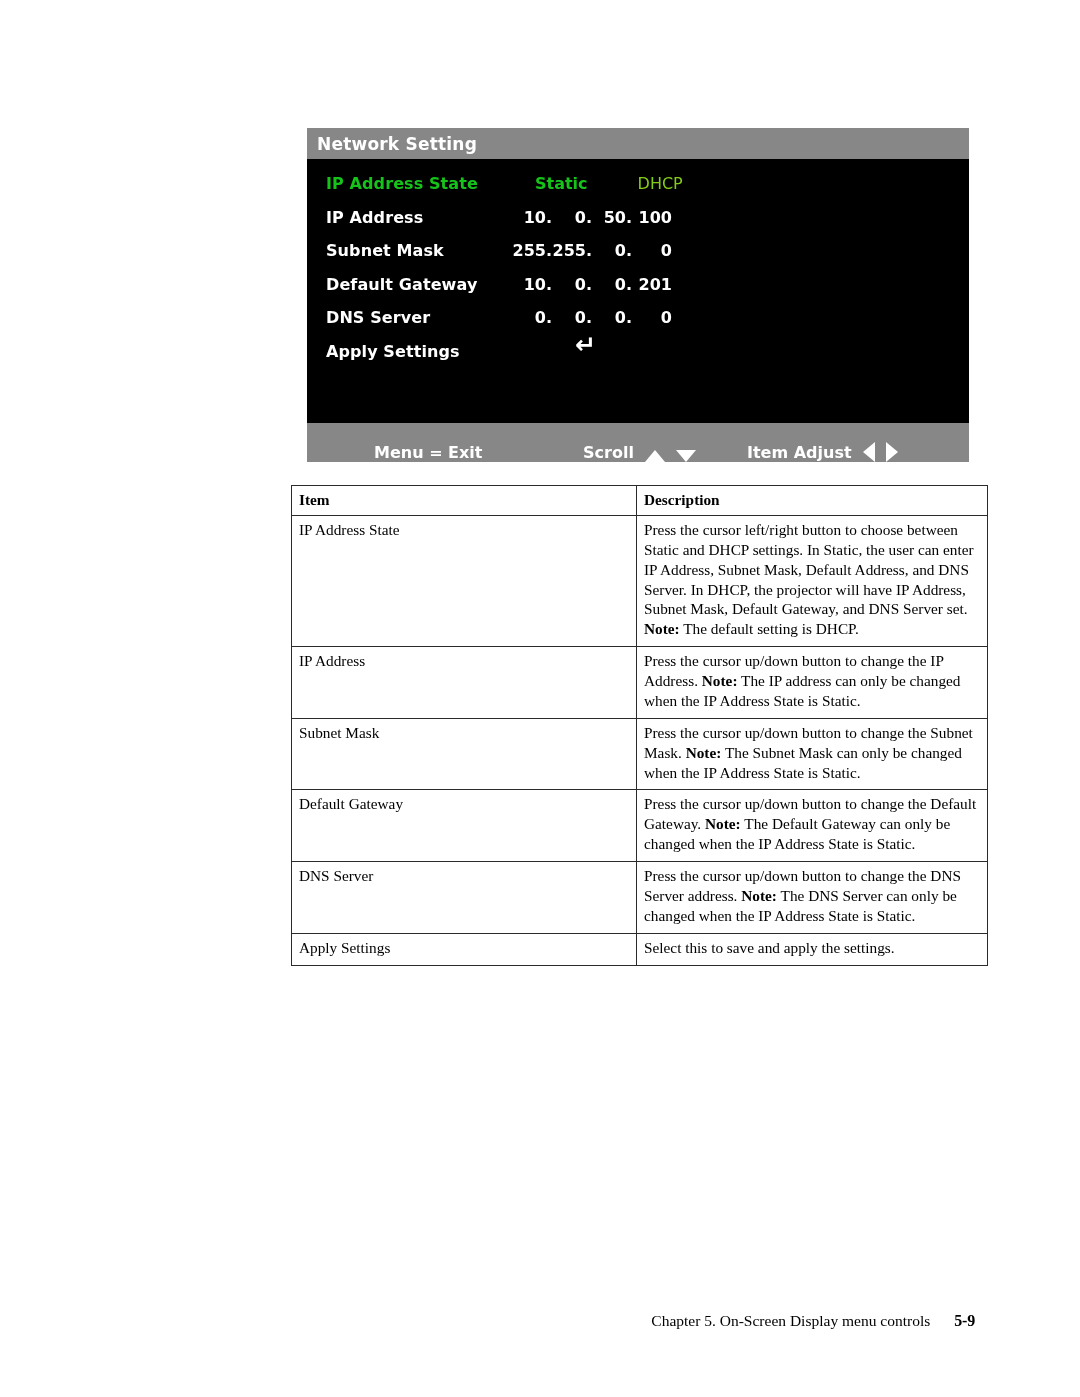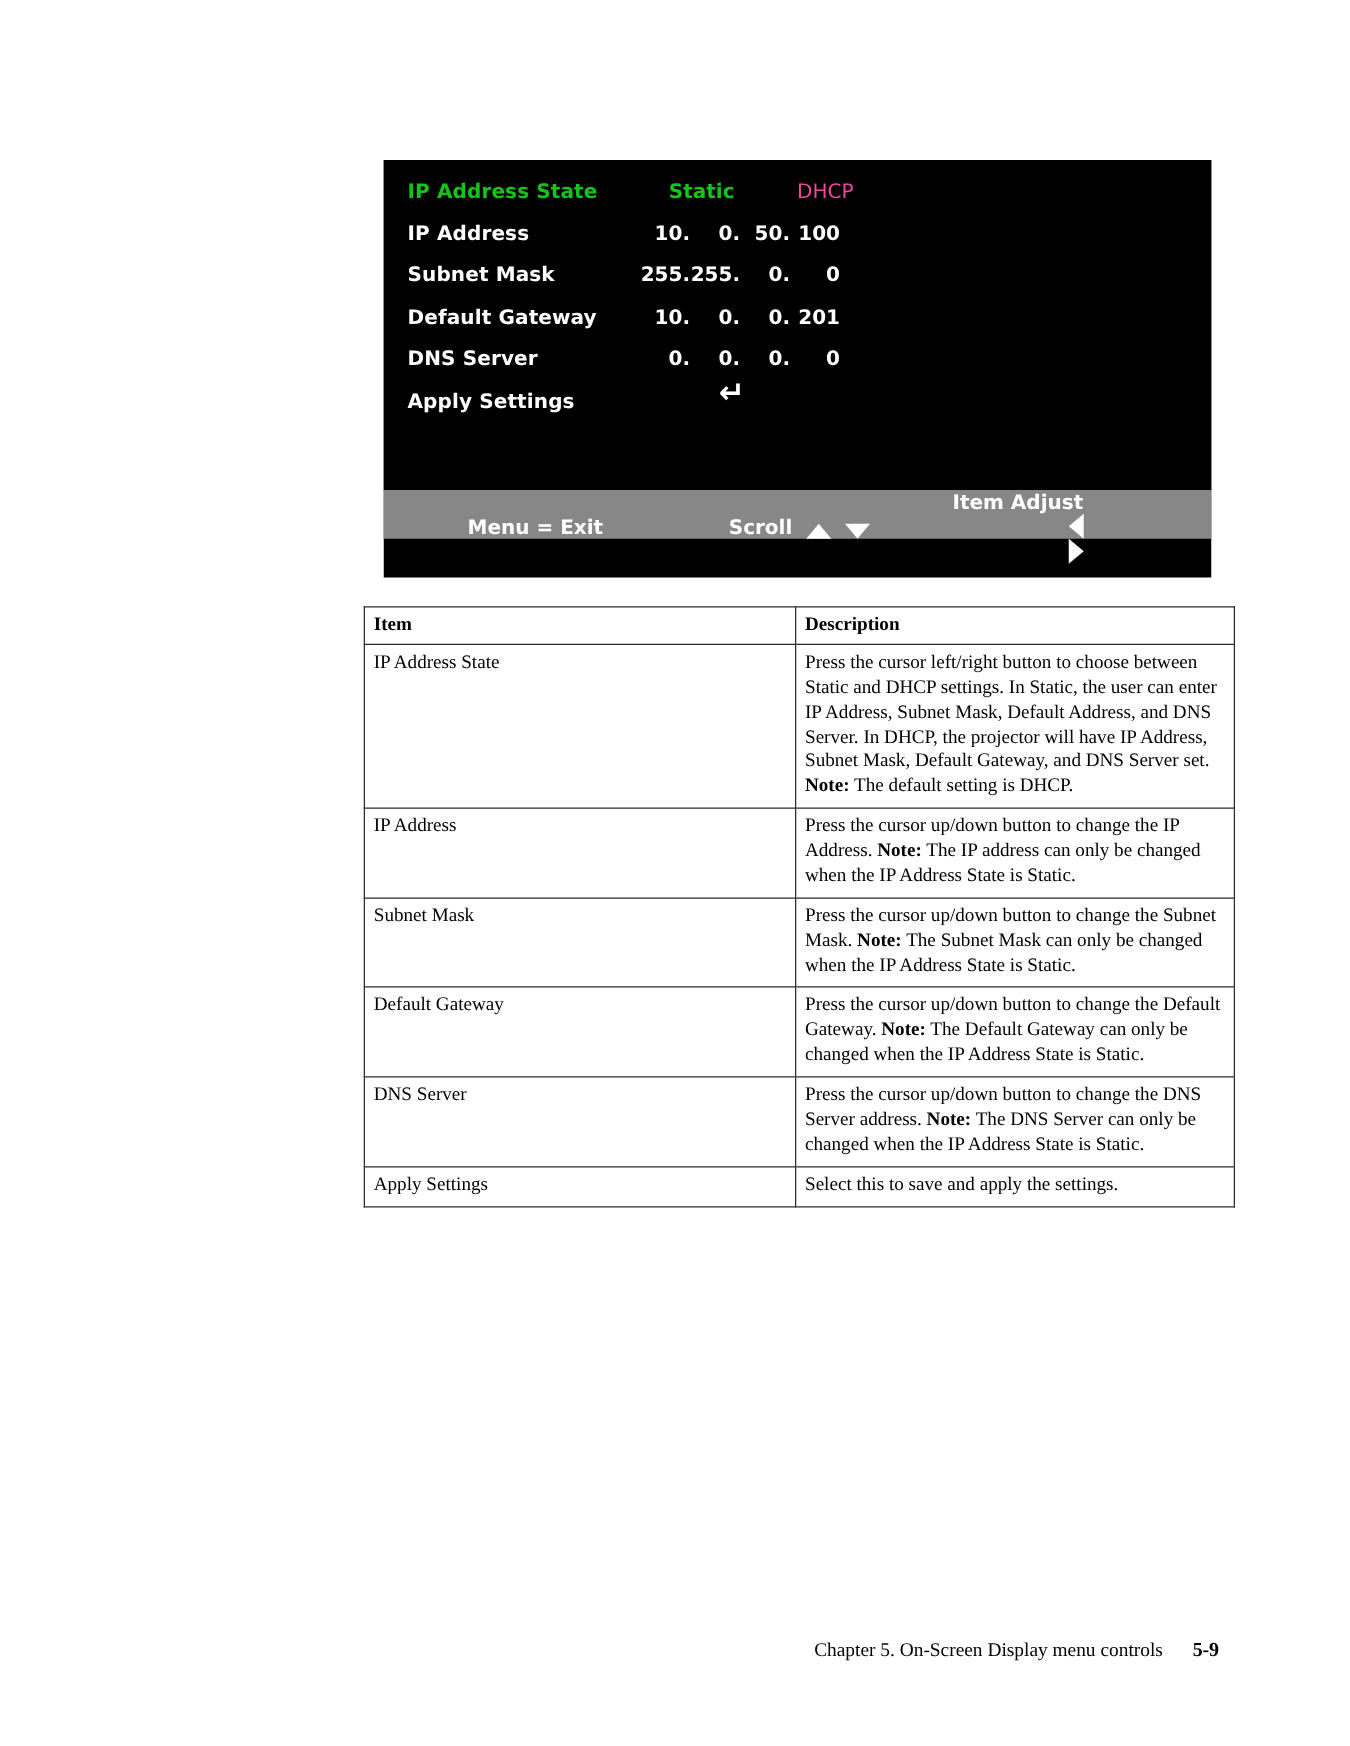--- a/index.html
+++ b/index.html
@@ -66,21 +66,21 @@
   .osd-label.sel { color: #16c31a; }
 
   .osd-value-state {
     position: absolute;
     left: 228px;
     font-size: 16px;
     font-weight: bold;
     white-space: nowrap;
   }
   .opt-static { color: #16c31a; }
-  .opt-dhcp   { color: #ec4899; margin-left: 50px; font-weight: normal; }
+  .opt-dhcp   { color: #84cc16; margin-left: 50px; font-weight: normal; }
 
   .octets {
     position: absolute;
     left: 205px;
     width: 160px;
     display: flex;
   }
   .octet {
     width: 40px;
     text-align: right;
@@ -111,21 +111,21 @@
     height: 39px;
     display: flex;
     align-items: flex-end;
     color: #ffffff;
     font-size: 16px;
     font-weight: bold;
     white-space: nowrap;
   }
   .f-menu   { left: 67px; }
   .f-scroll { left: 276px; }
-  .f-item   { left: 455px; flex-direction: column; }
+  .f-item   { left: 440px; }
 
   .tri {
     width: 0; height: 0; display: inline-block; margin-left: 11px;
   }
   .tri-up    { border-left: 10px solid transparent; border-right: 10px solid transparent; border-bottom: 12px solid #ffffff; }
   .tri-down  { border-left: 10px solid transparent; border-right: 10px solid transparent; border-top: 12px solid #ffffff; }
   .tri-left  { border-top: 10px solid transparent; border-bottom: 10px solid transparent; border-right: 12px solid #ffffff; }
   .tri-right { border-top: 10px solid transparent; border-bottom: 10px solid transparent; border-left: 12px solid #ffffff; }
 
   
@@ -169,20 +169,23 @@
     font-size: 16px;
     margin-left: 24px;
     letter-spacing: -0.2px;
   }
 </style>
 </head>
 <body>
 
 <div class="osd">
 
+  <div class="osd-titlebar">
+    <span class="osd-title">Network Setting</span>
+  </div>
 
   <div class="osd-body">
 
     <div class="osd-row">
       <span class="osd-label sel">IP Address State</span>
       <span class="osd-value-state">
         <span class="opt-static">Static</span><span class="opt-dhcp">DHCP</span>
       </span>
     </div>
 

